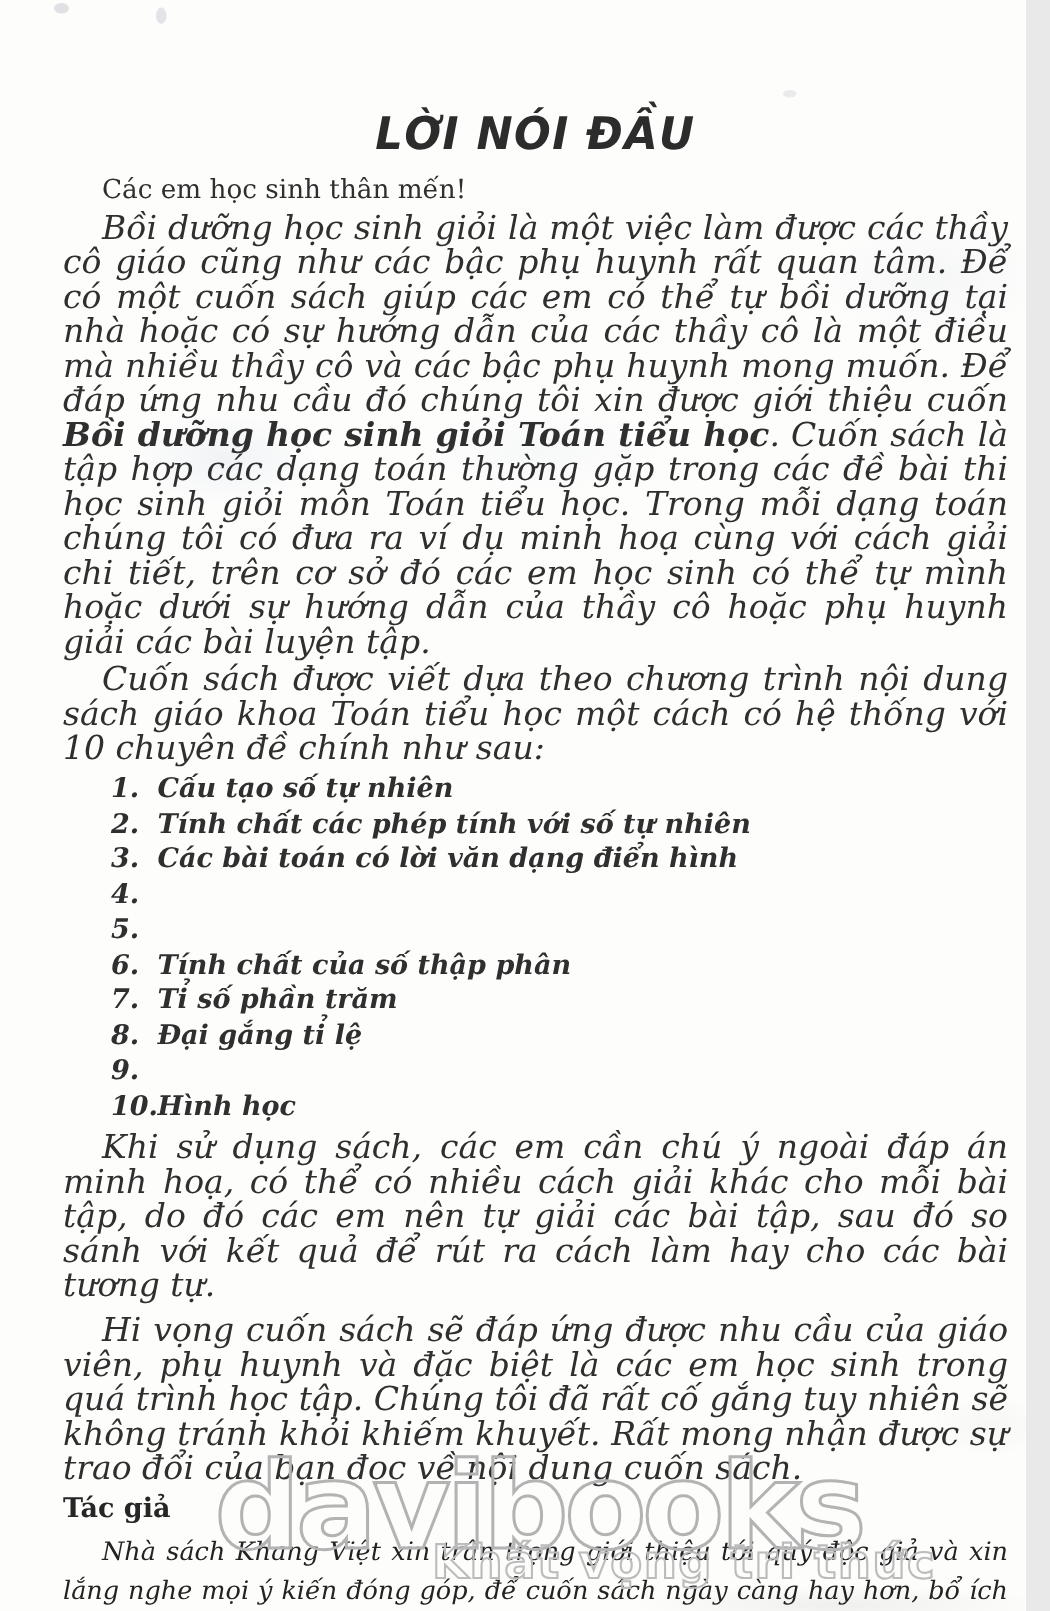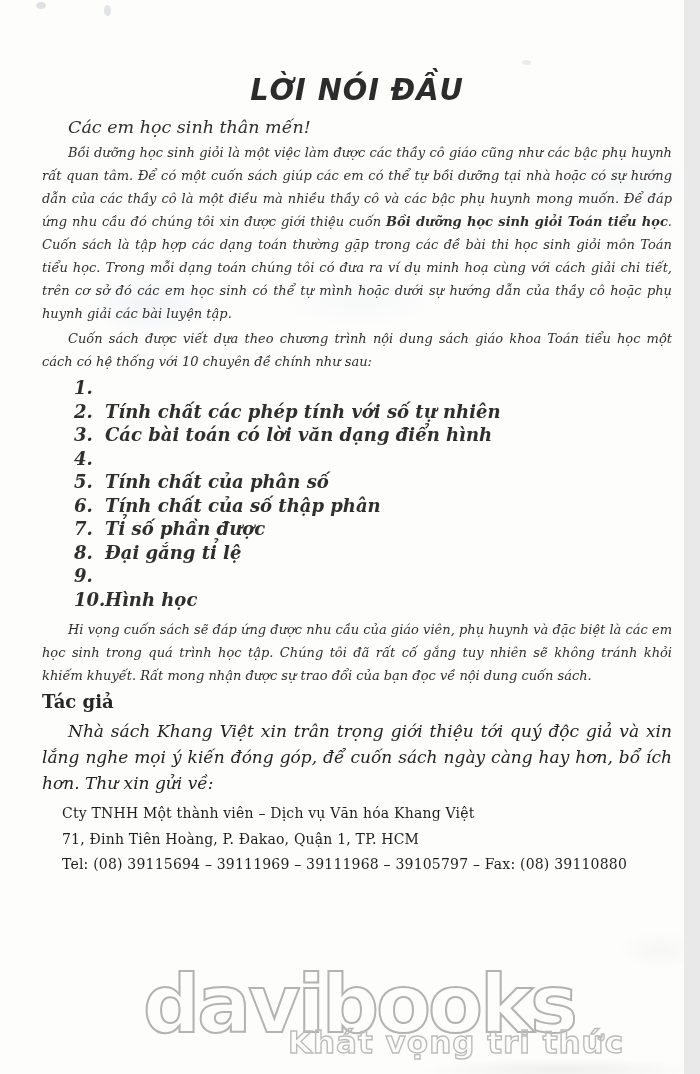--- a/index.html
+++ b/index.html
@@ -28,26 +28,26 @@
 
   .title{
     margin:72px 0 0 0;text-align:center;
     font-family:"DejaVu Sans",sans-serif;font-style:italic;font-weight:bold;
     font-size:30px;letter-spacing:1px;color:#2c2c2c;
     transform:scaleX(0.96);
   }
 
   .salutation{
     margin:9px 0 0 0;padding-left:26px;
-    font-style:italic;font-size:17.5px;line-height:23px;
+    font-size:17.5px;line-height:23px;
   }
 
   .body-p{
     margin:2px 0 0 0;
-    font-style:italic;font-size:13px;line-height:23px;
+    font-style:italic;font-size:22px;line-height:23px;
     text-align:justify;text-indent:26px;
   }
   .seg-bold{font-weight:bold;}
 
   .topics{
     list-style:none;margin:3px 0 0 0;padding:0 0 0 32px;
     font-style:italic;font-weight:bold;font-size:18px;line-height:23.5px;
   }
   .topics li{display:flex;}
   .topics .num{flex:none;width:31px;}
@@ -102,57 +102,58 @@
 
     <p class="salutation">Các em học sinh thân mến!</p>
 
     <p class="body-p"><span>Bồi dưỡng học sinh giỏi là một việc làm được các thầy cô giáo cũng như các bậc phụ huynh rất quan tâm. Để có một cuốn sách giúp các em có thể tự bồi dưỡng tại nhà hoặc có sự hướng dẫn của các thầy cô là một điều mà nhiều thầy cô và các bậc phụ huynh mong muốn. Để đáp ứng nhu cầu đó chúng tôi xin được giới thiệu cuốn </span><span class="seg-bold">Bồi dưỡng học sinh giỏi Toán tiểu học</span><span>. Cuốn sách là tập hợp các dạng toán thường gặp trong các đề bài thi học sinh giỏi môn Toán tiểu học. Trong mỗi dạng toán chúng tôi có đưa ra ví dụ minh hoạ cùng với cách giải chi tiết, trên cơ sở đó các em học sinh có thể tự mình hoặc dưới sự hướng dẫn của thầy cô hoặc phụ huynh giải các bài luyện tập.</span></p>
 
     <p class="body-p">Cuốn sách được viết dựa theo chương trình nội dung sách giáo khoa Toán tiểu học một cách có hệ thống với 10 chuyên đề chính như sau:</p>
 
     <ol class="topics">
       <li>
           <span class="num">1.</span>
+          <span class="lbl">Cấu tạo số tự nhiên</span>
         </li>
       <li>
           <span class="num">2.</span>
           <span class="lbl">Tính chất các phép tính với số tự nhiên</span>
         </li>
       <li>
           <span class="num">3.</span>
           <span class="lbl">Các bài toán có lời văn dạng điển hình</span>
         </li>
       <li>
           <span class="num">4.</span>
         </li>
       <li>
           <span class="num">5.</span>
-          <span class="lbl">Tính chất của phân số</span>
         </li>
       <li>
           <span class="num">6.</span>
           <span class="lbl">Tính chất của số thập phân</span>
         </li>
       <li>
           <span class="num">7.</span>
-          <span class="lbl">Tỉ số phần được</span>
+          <span class="lbl">Tỉ số phần trăm</span>
         </li>
       <li>
           <span class="num">8.</span>
           <span class="lbl">Đại gắng tỉ lệ</span>
         </li>
       <li>
           <span class="num">9.</span>
         </li>
       <li>
           <span class="num">10.</span>
           <span class="lbl">Hình học</span>
         </li>
     </ol>
 
+    <p class="body-p p3">Khi sử dụng sách, các em cần chú ý ngoài đáp án minh hoạ, có thể có nhiều cách giải khác cho mỗi bài tập, do đó các em nên tự giải các bài tập, sau đó so sánh với kết quả để rút ra cách làm hay cho các bài tương tự.</p>
 
     <p class="body-p p4">Hi vọng cuốn sách sẽ đáp ứng được nhu cầu của giáo viên, phụ huynh và đặc biệt là các em học sinh trong quá trình học tập. Chúng tôi đã rất cố gắng tuy nhiên sẽ không tránh khỏi khiếm khuyết. Rất mong nhận được sự trao đổi của bạn đọc về nội dung cuốn sách.</p>
 
     <p class="signature">Tác giả</p>
 
     <p class="publisher-note">Nhà sách Khang Việt xin trân trọng giới thiệu tới quý độc giả và xin lắng nghe mọi ý kiến đóng góp, để cuốn sách ngày càng hay hơn, bổ ích hơn. Thư xin gửi về:</p>
 
     <div class="contact">
       <p>Cty TNHH Một thành viên – Dịch vụ Văn hóa Khang Việt</p>
       <p>71, Đinh Tiên Hoàng, P. Đakao, Quận 1, TP. HCM</p>

